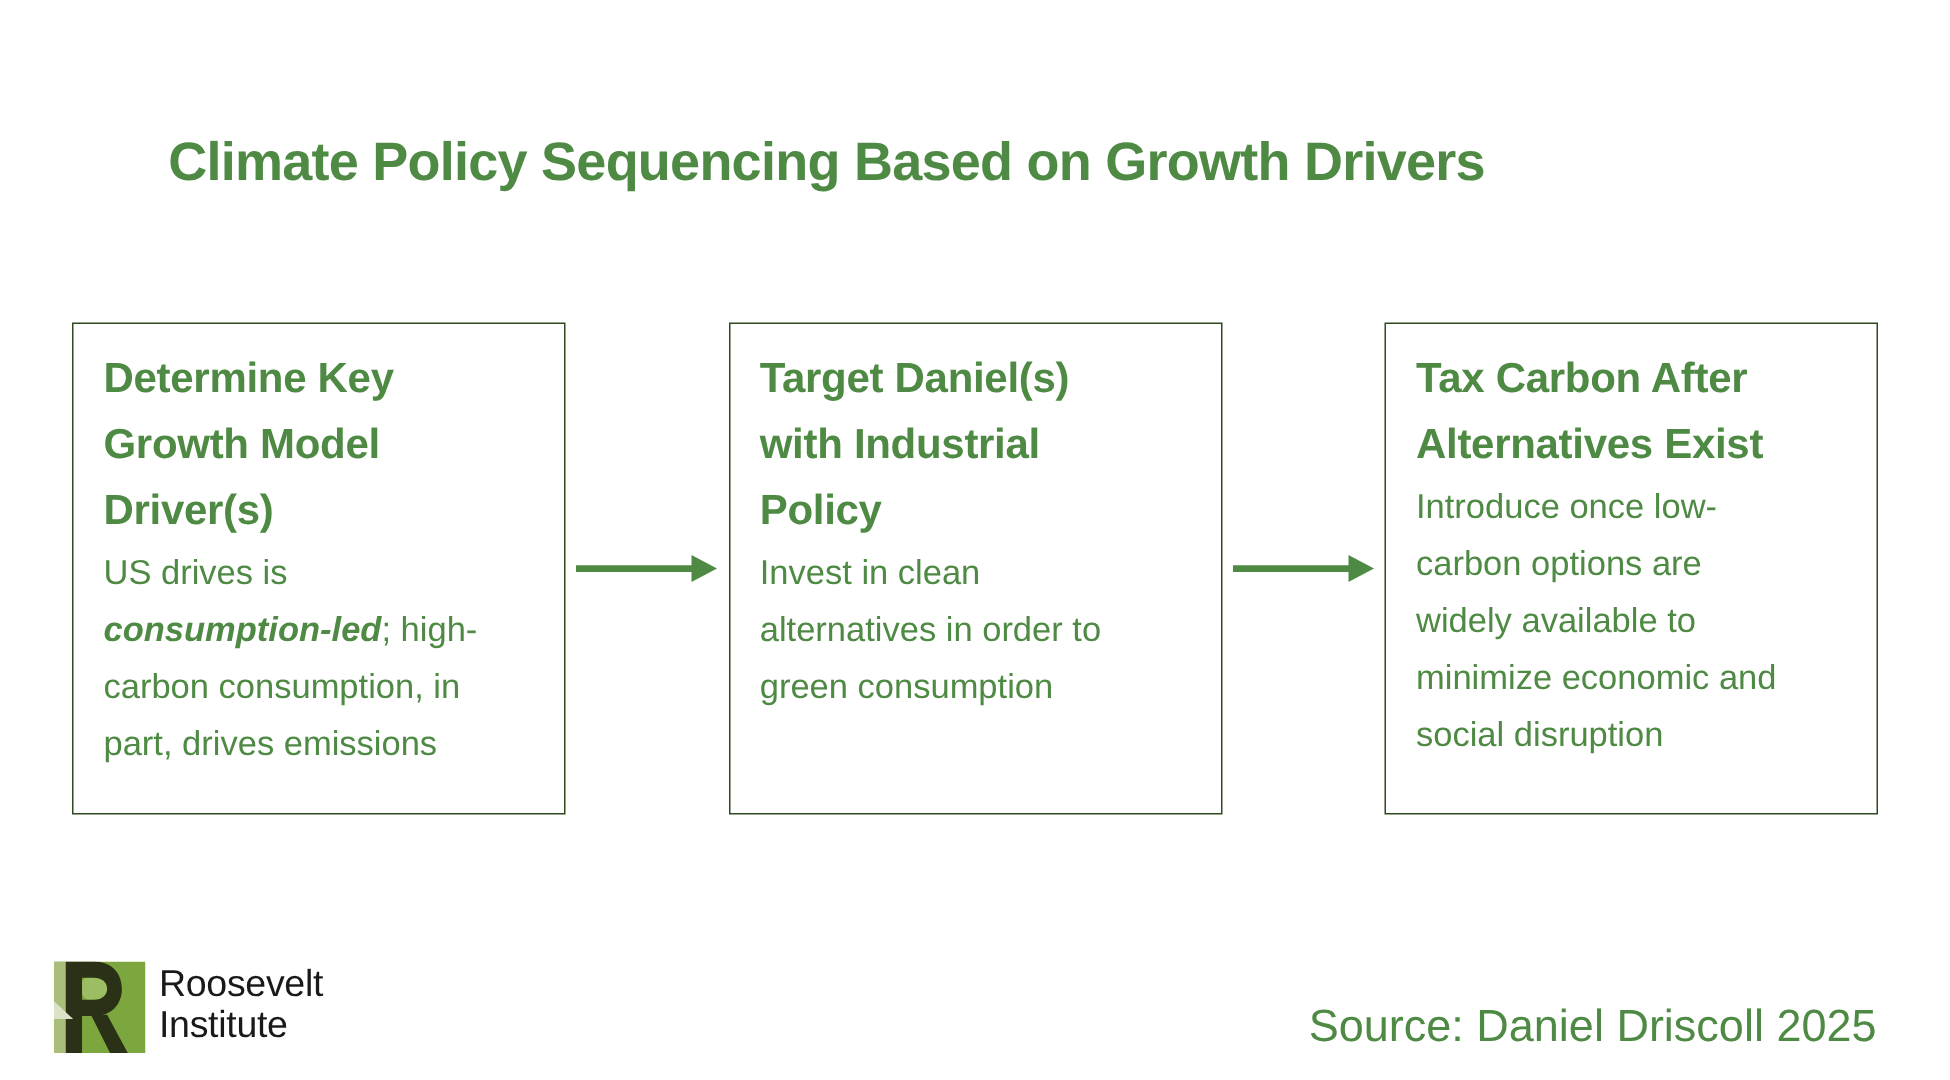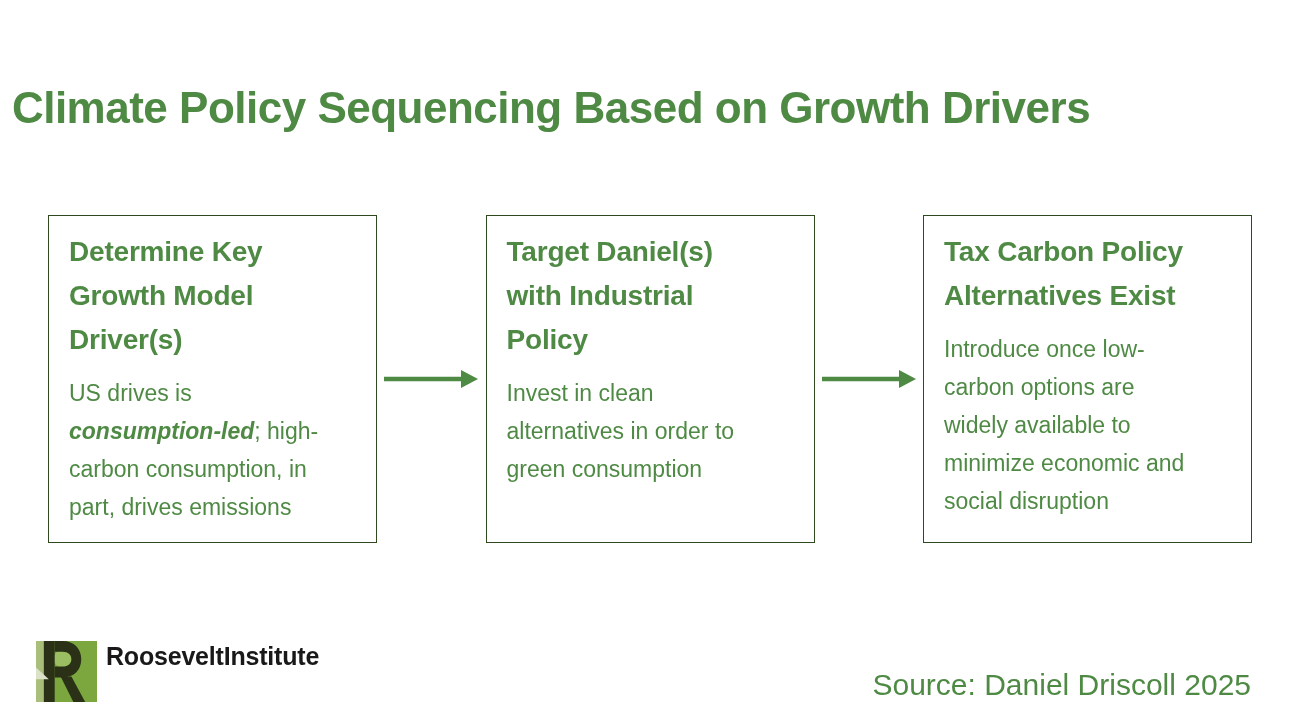--- a/index.html
+++ b/index.html
@@ -15,21 +15,21 @@
     background: var(--background, #ffffff);
     overflow: hidden;
   }
   .title {
     position: absolute;
     top: 86px;
     left: 0;
     width: 1102px;
     margin: 0;
     text-align: center;
-    font-size: 44px;
+    font-size: 36px;
     line-height: 44px;
     font-weight: 700;
     letter-spacing: -0.5px;
     color: var(--accent-green, #4e8a44);
   }
   .flow-row {
     position: absolute;
     top: 215px;
     left: 48px;
     width: 1204px;
@@ -48,21 +48,20 @@
   }
   .step-title {
     font-size: 28px;
     line-height: 44px;
     font-weight: 700;
     color: var(--accent-green, #4e8a44);
     white-space: pre-line;
     letter-spacing: -0.2px;
   }
   .step-body {
-    margin-top: 12px;
     font-size: 23px;
     line-height: 38px;
     font-weight: 400;
     color: var(--accent-green, #4e8a44);
     white-space: pre-line;
   }
   .step-body .bold { font-weight: 700; font-style: italic; }
   .arrow-cell {
     flex: 1;
     display: flex;
@@ -85,23 +84,24 @@
   .logo-mark { display: block; }
   .fill-main  { fill: var(--logo-square, #7ca63e); }
   .fill-strip { fill: var(--logo-square-light-strip, #a9be7a); }
   .fill-counter { fill: var(--logo-bowl-counter, #9cbe62); }
   .fill-dark  { fill: var(--logo-mark, #2a3116); }
   .fill-wedge { fill: var(--logo-square-pale-wedge, #dce2c8); }
   .logo-text {
     margin-left: 9px;
     margin-top: 2px;
     display: flex;
+    flex-direction: column;
     font-size: 25px;
     line-height: 27px;
-    font-weight: 700;
+    font-weight: 400;
     letter-spacing: -0.2px;
     color: var(--logo-text, #191919);
   }
   .source-note {
     position: absolute;
     right: 49px;
     top: 672px;
     font-size: 30px;
     line-height: 25px;
     font-weight: 400;
@@ -144,21 +144,21 @@
     </div>
 
     <div class="arrow-cell">
       <svg class="arrow-svg" width="96" height="24" viewBox="0 0 96 24">
         <line class="arrow-line" x1="1" y1="12" x2="80" y2="12"></line>
         <polygon class="arrow-head" points="78,3 78,21 95,12"></polygon>
       </svg>
     </div>
 
     <div class="step-box">
-      <div class="step-title">Tax Carbon Policy
+      <div class="step-title">Tax Carbon After
 Alternatives Exist</div>
       <div class="step-body"><span>Introduce once low-
 carbon options are
 widely available to
 minimize economic and
 social disruption</span><span class="bold"></span><span></span></div>
     </div>
 
   </div>
 

